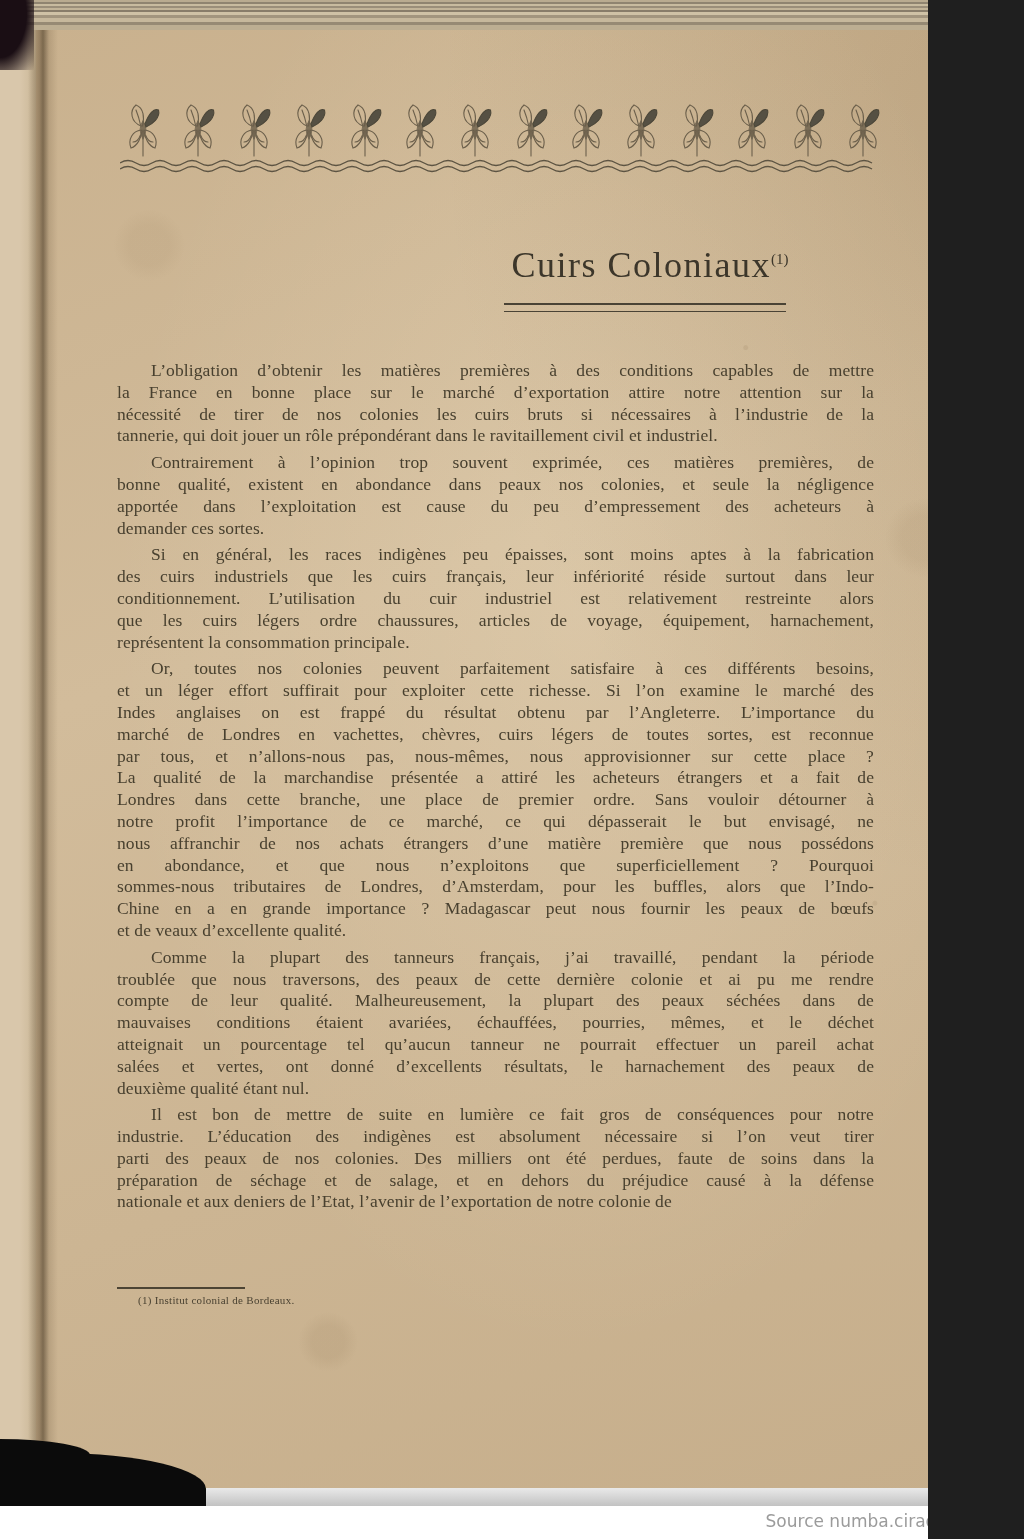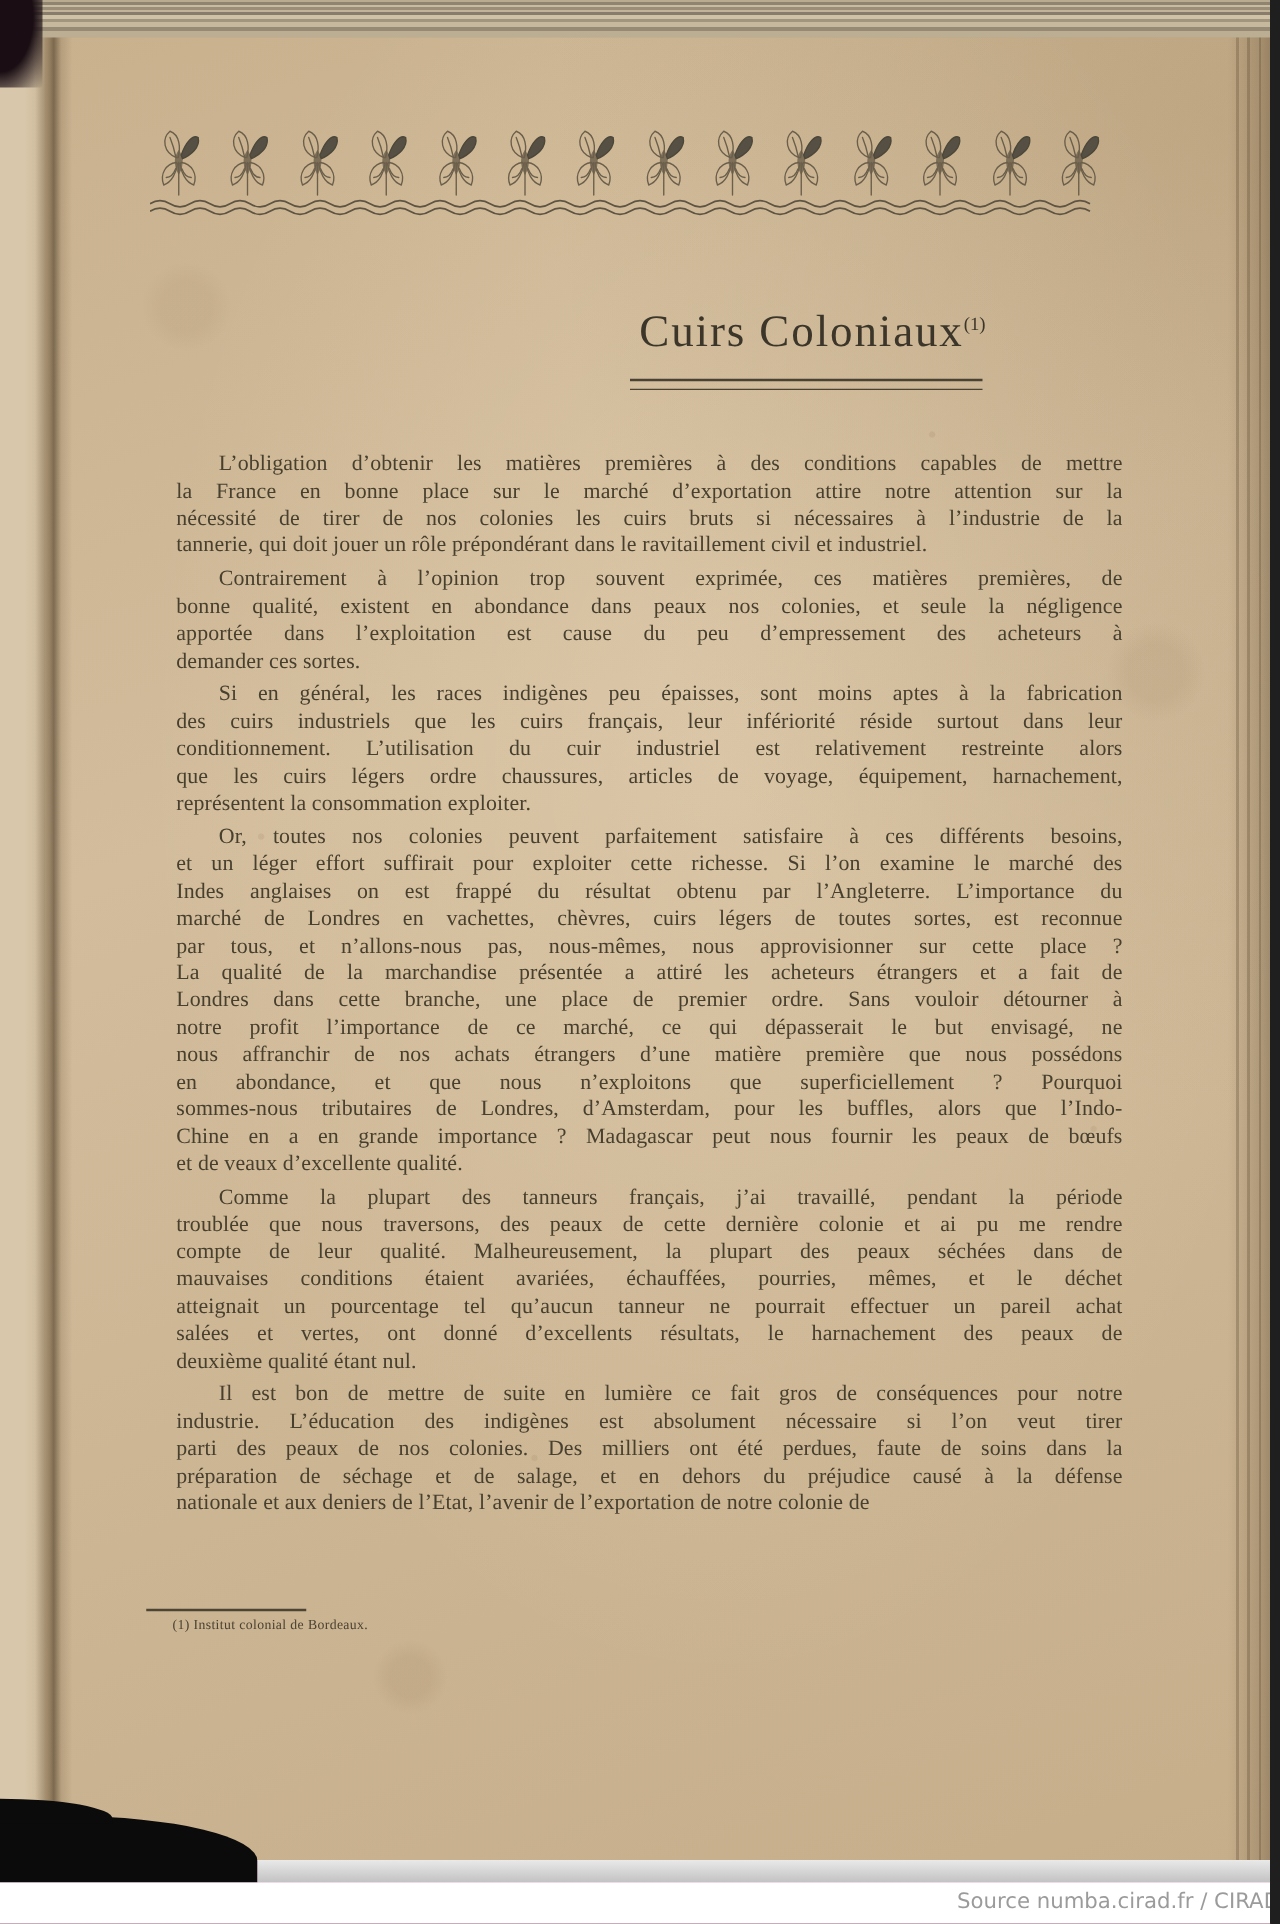--- a/index.html
+++ b/index.html
@@ -1,17 +1,17 @@
 <!DOCTYPE html>
 <html><head>
 <meta charset="utf-8">
 <style>
   html,body{margin:0;padding:0;background:#1f1f1f;}
-  .scene{position:relative;width:1016px;height:1539px;overflow:hidden;
-         font-family:"Liberation Serif","DejaVu Serif",serif;background:#f9a8d4;}
+  .scene{position:relative;width:928px;height:1539px;overflow:hidden;
+         font-family:"Liberation Serif","DejaVu Serif",serif;background:#84cc16;}
 
   
   .top-stack{position:absolute;left:0;top:0;width:1024px;height:30px;
     background:
       repeating-linear-gradient(180deg,
         #b9ab90 0 2px,#8f8470 2px 4px,#c8bb9f 4px 6px,#9a8e79 6px 8px,
         #c2b498 8px 10px,#887d6a 10px 12px,#cfc2a6 12px 15px,#a2957e 15px 18px,
         #c6b89c 18px 22px,#968a74 22px 25px,#bcae92 25px 30px);}
   .cover-corner{position:absolute;left:0;top:0;width:34px;height:70px;
     background:radial-gradient(ellipse at 0% 20%, #1a0e14 55%, rgba(26,14,20,0) 100%);}
@@ -46,21 +46,21 @@
   .wavy{position:absolute;left:120px;top:158px;}
 
   
   .title{position:absolute;left:430px;top:244px;width:440px;text-align:center;
     font-size:36px;letter-spacing:1.5px;color:#3c362a;}
   .title sup{font-size:15px;letter-spacing:0;}
   .title-rule{position:absolute;left:504px;top:303px;width:282px;height:6px;
     border-top:2.5px solid #4a4335;border-bottom:1.8px solid #4a4335;}
 
   
-  .body{position:absolute;left:117px;top:360px;width:757px;color:#48402f;margin-left:24px;}
+  .body{position:absolute;left:117px;top:360px;width:757px;color:#48402f;}
   .para + .para{margin-top:5px;}
   .line{font-size:17.5px;line-height:21.8px;white-space:nowrap;overflow:hidden;
     text-align:justify;text-align-last:justify;letter-spacing:.1px;}
   .line.first{padding-left:34px;}
   .line.last{text-align-last:left;}
 
   
   .footnote-rule{position:absolute;left:117px;top:1287px;width:128px;border-top:2px solid #4c4434;}
   .footnote{position:absolute;left:138px;top:1294px;font-size:11px;color:#4a4232;letter-spacing:.3px;}
 
@@ -167,21 +167,21 @@
         <div class="line first">Contrairement à l’opinion trop souvent exprimée, ces matières premières, de</div>
         <div class="line">bonne qualité, existent en abondance dans peaux nos colonies, et seule la négligence</div>
         <div class="line">apportée dans l’exploitation est cause du peu d’empressement des acheteurs à</div>
         <div class="line last">demander ces sortes.</div>
       </div>
       <div class="para">
         <div class="line first">Si en général, les races indigènes peu épaisses, sont moins aptes à la fabrication</div>
         <div class="line">des cuirs industriels que les cuirs français, leur infériorité  réside  surtout dans leur</div>
         <div class="line">conditionnement. L’utilisation du cuir industriel est relativement restreinte alors</div>
         <div class="line">que les cuirs légers ordre chaussures, articles de voyage, équipement, harnachement,</div>
-        <div class="line last">représentent la consommation exploiter.</div>
+        <div class="line last">représentent la consommation principale.</div>
       </div>
       <div class="para">
         <div class="line first">Or, toutes nos colonies peuvent parfaitement satisfaire à ces différents besoins,</div>
         <div class="line">et un léger effort suffirait pour exploiter cette richesse. Si l’on examine le marché des</div>
         <div class="line">Indes anglaises on est frappé du résultat obtenu par l’Angleterre. L’importance du</div>
         <div class="line">marché de Londres en vachettes, chèvres, cuirs légers de toutes sortes, est reconnue</div>
         <div class="line">par tous, et n’allons-nous pas, nous-mêmes, nous approvisionner sur cette place ?</div>
         <div class="line">La qualité de la marchandise présentée a attiré les acheteurs étrangers et a fait de</div>
         <div class="line">Londres dans cette branche, une place de premier ordre. Sans vouloir détourner à</div>
         <div class="line">notre profit l’importance de ce marché, ce qui dépasserait le but envisagé, ne</div>

